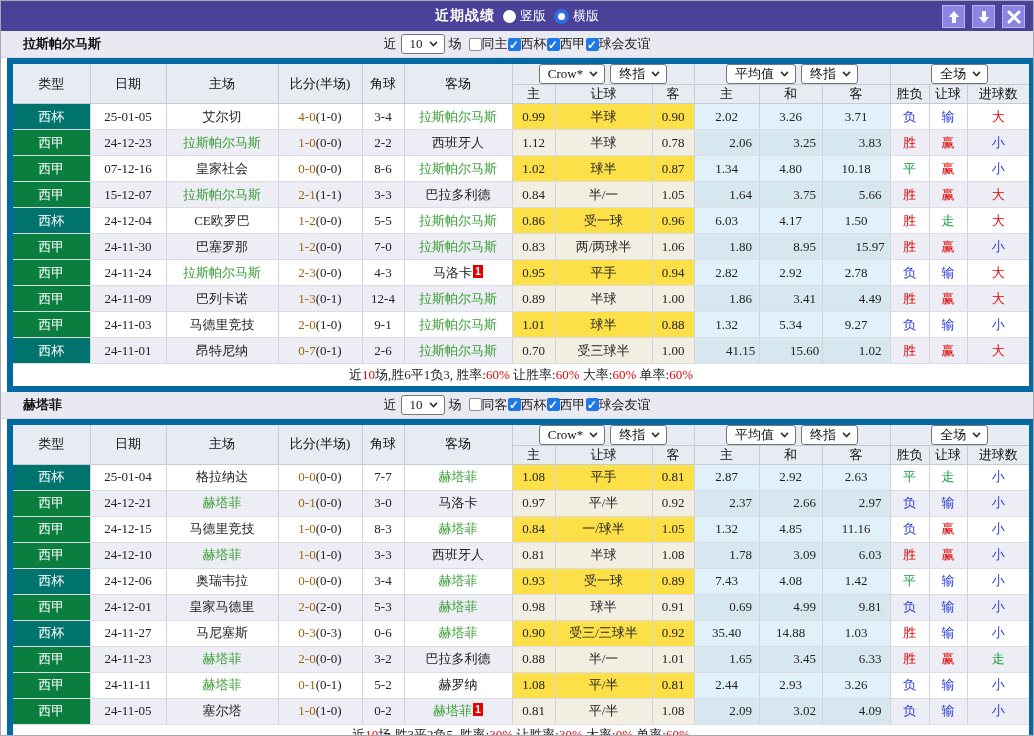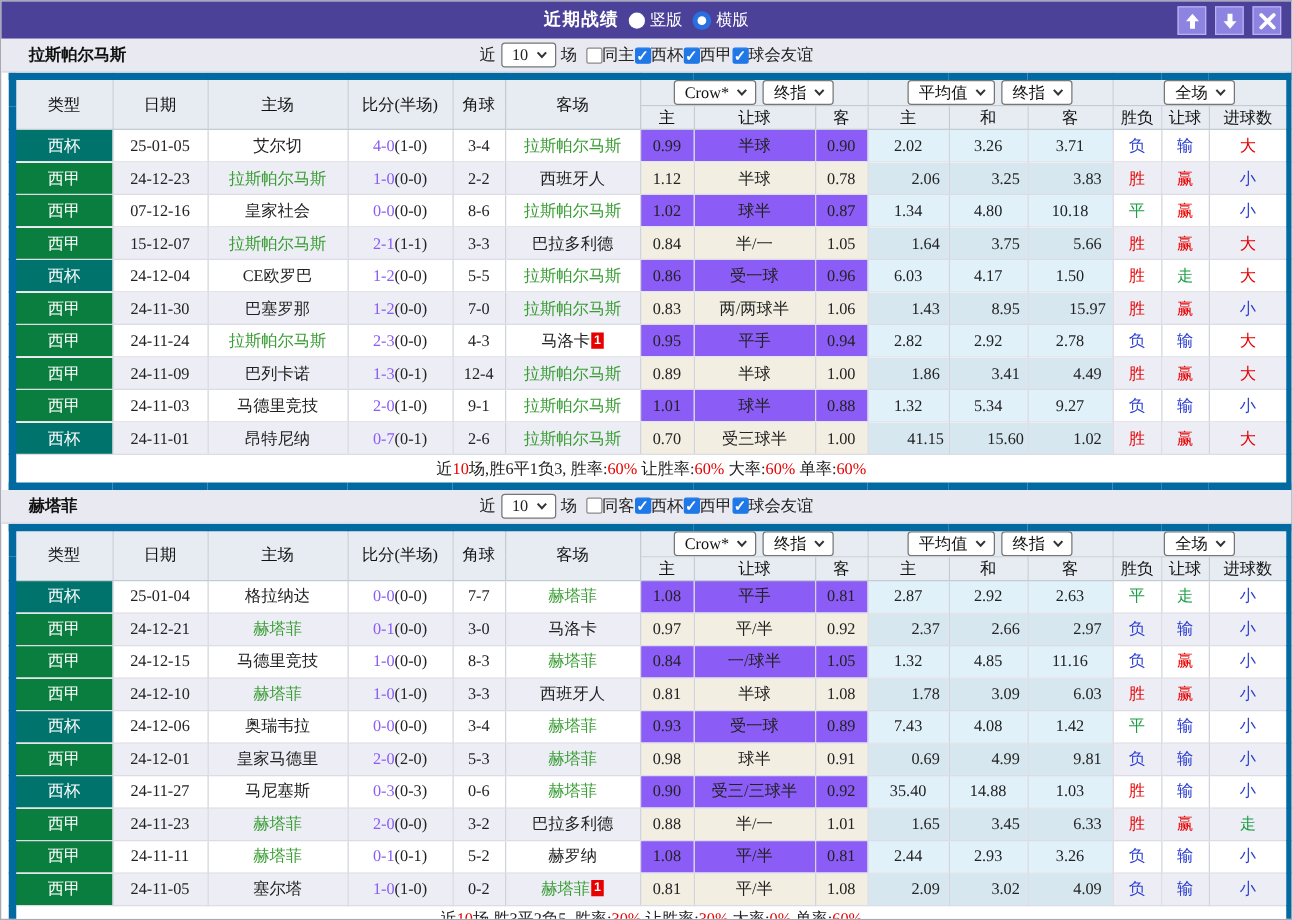--- a/index.html
+++ b/index.html
@@ -38,26 +38,26 @@
   thead th{ background:#e6ecf1; font-weight:normal; color:#111; border-color:#c3ccd2; }
   thead tr{ height:19px; }
   tbody tr{ height:26px; }
   tbody td{ border-color:#d3d3de; border-top-color:#dcdce4; border-bottom-color:#dcdce4; }
   tr.foot{ height:25px; }
   tr.foot td{ background:#fff; }
   td.type{ color:#fff; }
   td.type.cup{ background:#00736d; }
   td.type.liga{ background:#0a7e3e; }
   tr.alt td{ background:#ededf5; }
-  td.crowcol{ background:#8b5cf6; }
+  td.crowcol{ background:#fde047; }
   tr.alt td.crowcol{ background:#f2eee2; }
   td.avgcol{ background:#e0f1fa;margin-left:20px; }
   tr.alt td.avgcol{ background:#d7e7f0;padding-left:28px; }
   .hl{ color:#3a9e35; }
-  .score-main{ color:#8b5cf6; }
+  .score-main{ color:#a16207; }
   .c-red{ color:#e60000; }
   .c-blue{ color:#2b3ed2; }
   .c-green{ color:#1d9e43; }
   .badge{ display:inline-block; background:#e60000; color:#fff; font-size:10px; font-weight:bold; width:10px; height:13px; line-height:13px; vertical-align:2px; margin-left:1px; font-family:"Liberation Sans",sans-serif; }
   .selrow{ display:flex; align-items:center; justify-content:center; gap:5px; height:100%; }
 </style>
 </head>
 <body>
 
 <div class="titlebar">
@@ -283,21 +283,21 @@
         <tr class="alt">
           <td class="type liga">西甲</td>
           <td>24-11-30</td>
           <td><span class="">巴塞罗那</span></td>
           <td><span class="score-main">1-2</span><span>(0-0)</span></td>
           <td>7-0</td>
           <td><span class="hl">拉斯帕尔马斯</span></td>
           <td class="crowcol">0.83</td>
           <td class="crowcol">两/两球半</td>
           <td class="crowcol">1.06</td>
-          <td class="avgcol">1.43</td>
+          <td class="avgcol">1.80</td>
           <td class="avgcol">8.95</td>
           <td class="avgcol">15.97</td>
           <td class="c-red">胜</td>
           <td class="c-red">赢</td>
           <td class="c-blue">小</td>
         </tr>
         <tr class="">
           <td class="type liga">西甲</td>
           <td>24-11-24</td>
           <td><span class="hl">拉斯帕尔马斯</span></td>

